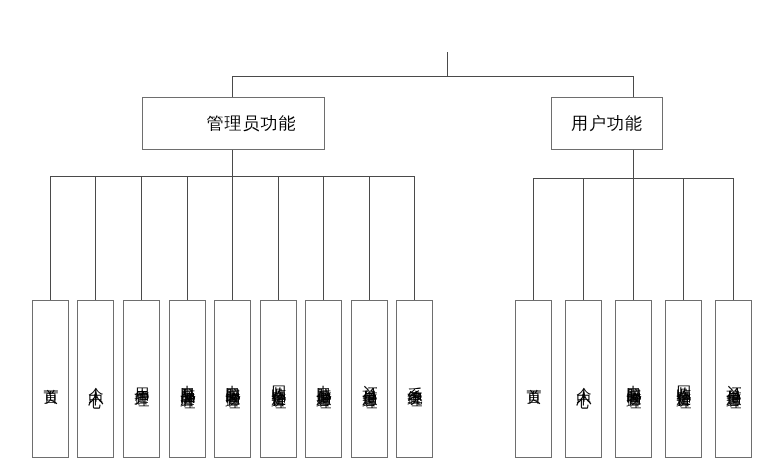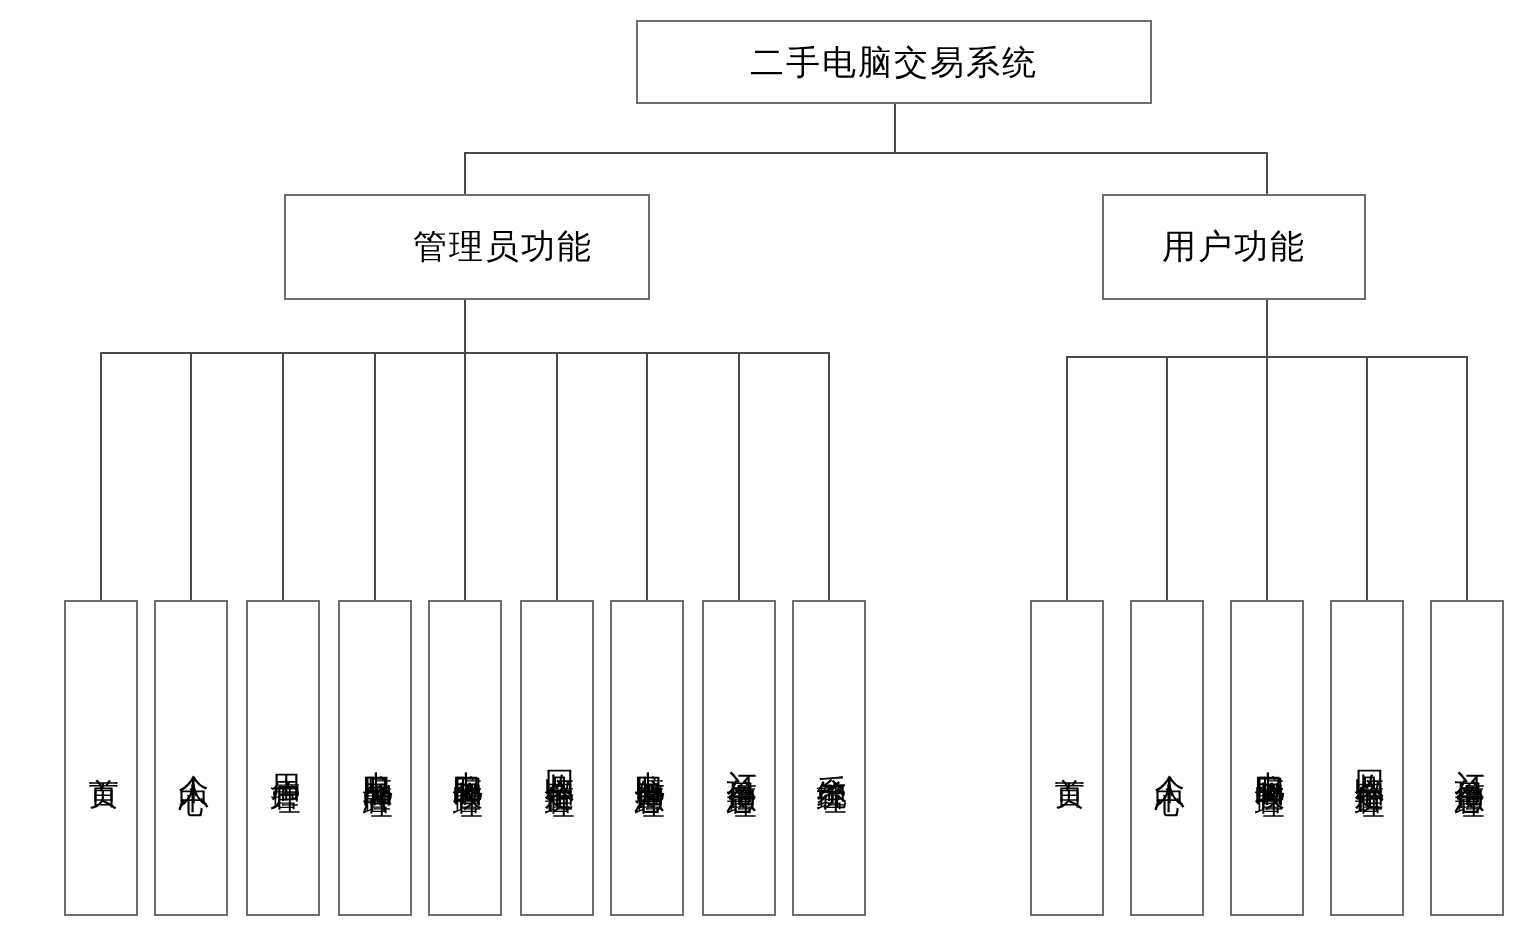--- a/index.html
+++ b/index.html
@@ -79,23 +79,20 @@
     letter-spacing: 1px;
     white-space: nowrap;
     user-select: none;
   }
 </style>
 </head>
 <body>
 
 <div id="diagram">
 
-  <div class="node root" style="left:318px; top:10px; width:258px; height:42px;">
-    <span>二手电脑交易系统</span>
-  </div>
 
   <div class="line v" style="left:447px; top:52px; height:24px;"></div>
 
   <div class="line h" style="left:232px; top:76px; width:401px;"></div>
 
   <div class="line v" style="left:232px; top:76px; height:21px;"></div>
 
   <div class="line v" style="left:633px; top:76px; height:21px;"></div>
 
   <div class="node branch" style="left:142px; top:97px; width:183px; height:53px;padding-left:36px;">
@@ -136,21 +133,21 @@
   <div class="node leaf" style="left:305px; top:300px; width:37px; height:158px;">
     <span class="vtext">电脑信息管理</span>
   </div>
   <div class="node leaf" style="left:351px; top:300px; width:37px; height:158px;">
     <span class="vtext">订单信息管理</span>
   </div>
   <div class="node leaf" style="left:396px; top:300px; width:37px; height:158px;">
     <span class="vtext">系统管理</span>
   </div>
 
-  <div class="node branch" style="left:551px; top:97px; width:132px; height:53px;">
+  <div class="node branch" style="left:551px; top:97px; width:112px; height:53px;">
     <span>用户功能</span>
   </div>
 
   <div class="line v" style="left:633px; top:150px; height:28px;"></div>
   <div class="line h" style="left:533px; top:178px; width:201px;"></div>
 
   <div class="line v" style="left:533px; top:178px; height:122px;"></div>
   <div class="line v" style="left:583px; top:178px; height:122px;"></div>
   <div class="line v" style="left:633px; top:178px; height:122px;"></div>
   <div class="line v" style="left:683px; top:178px; height:122px;"></div>

